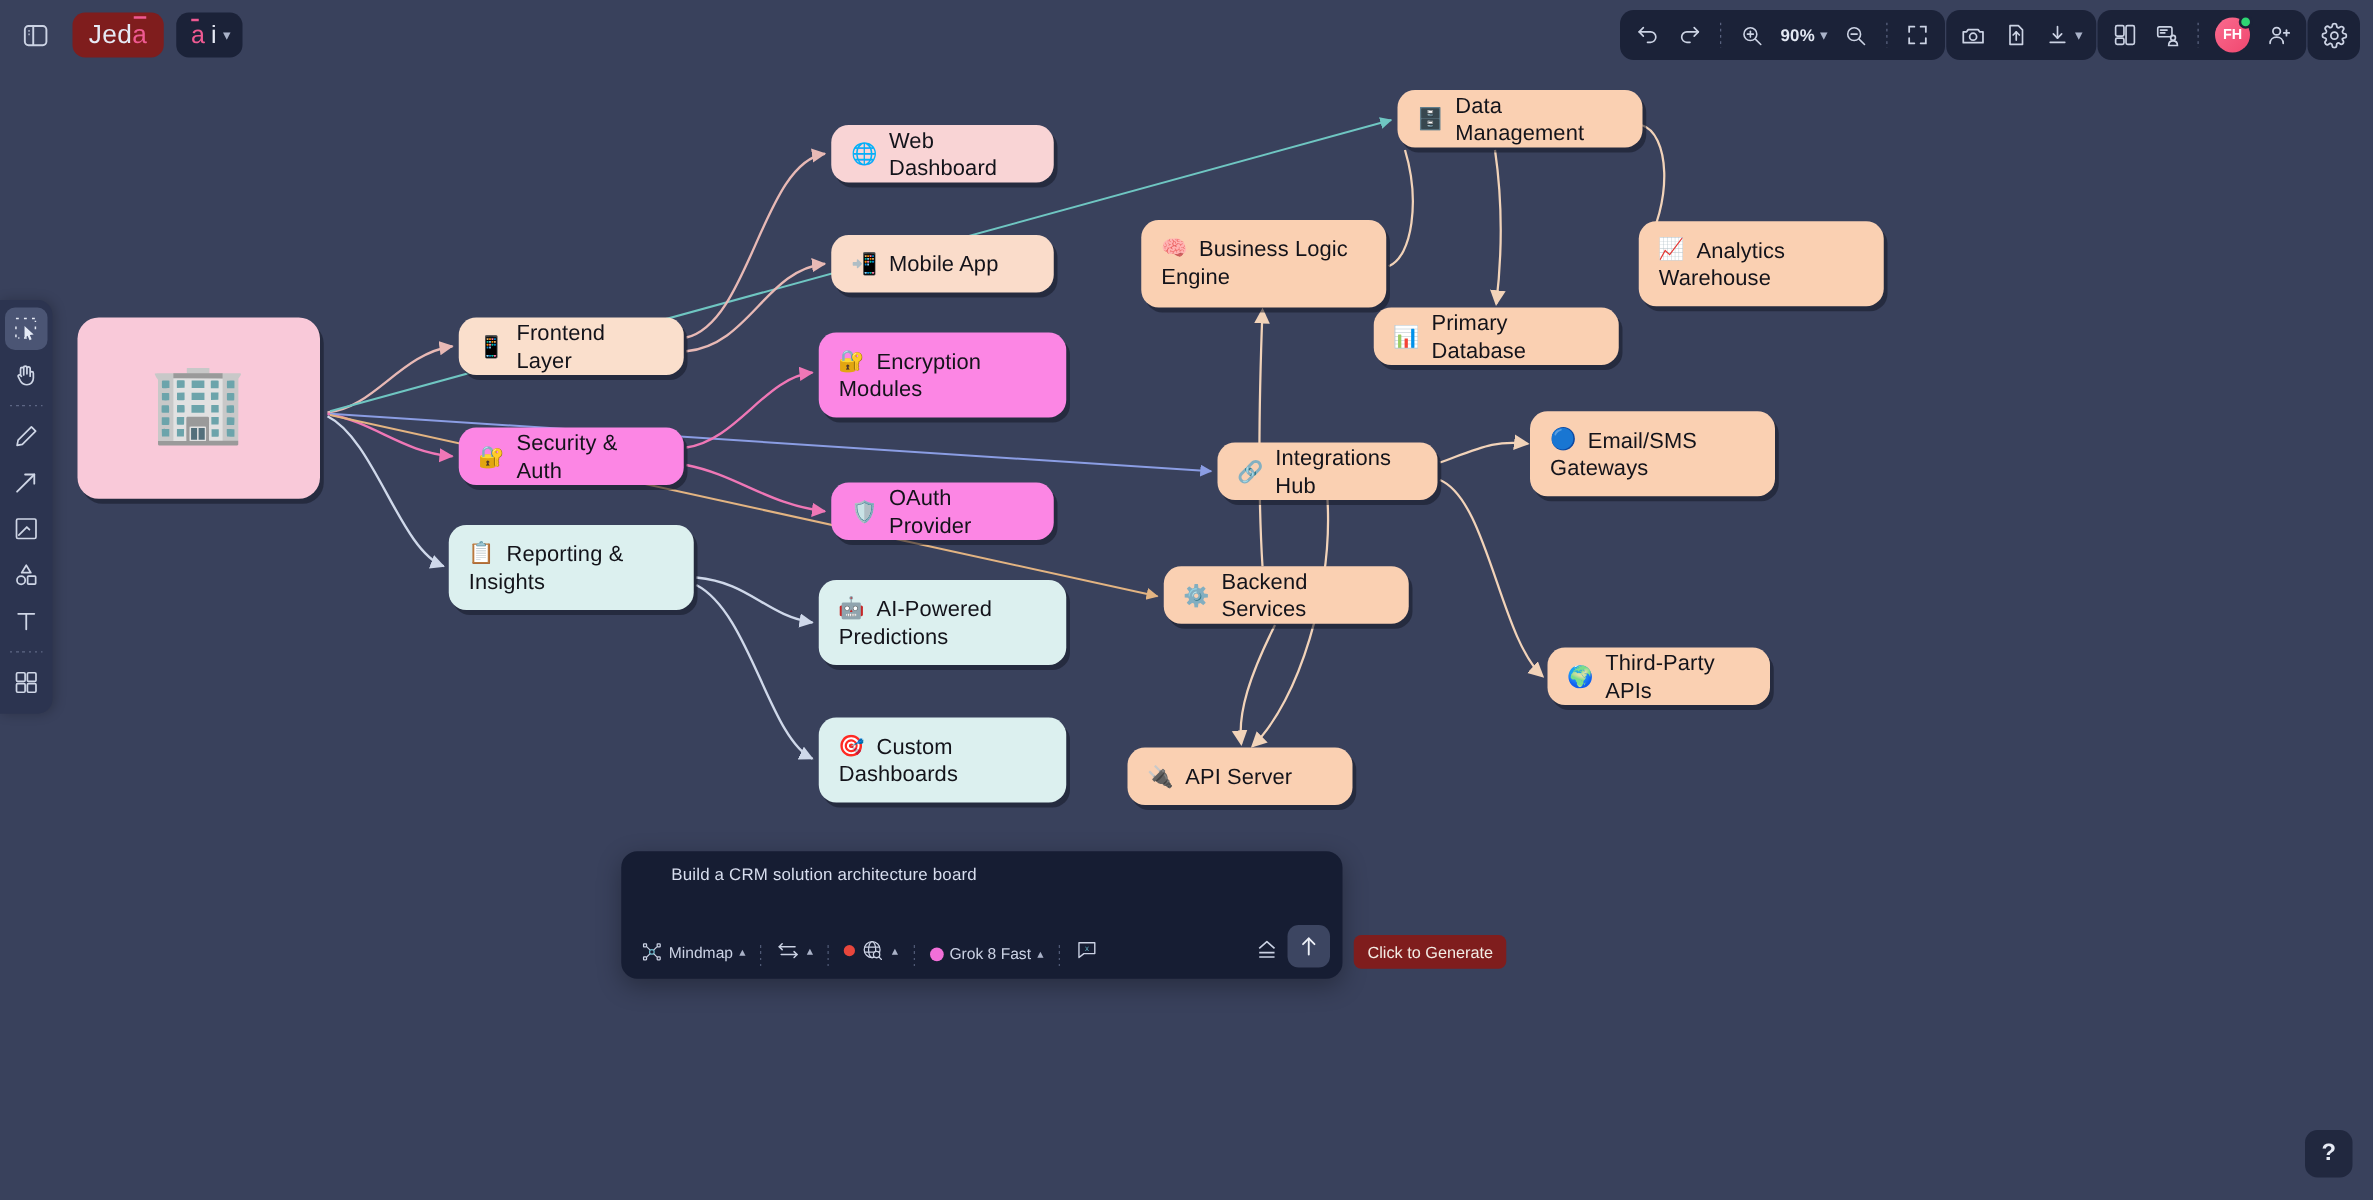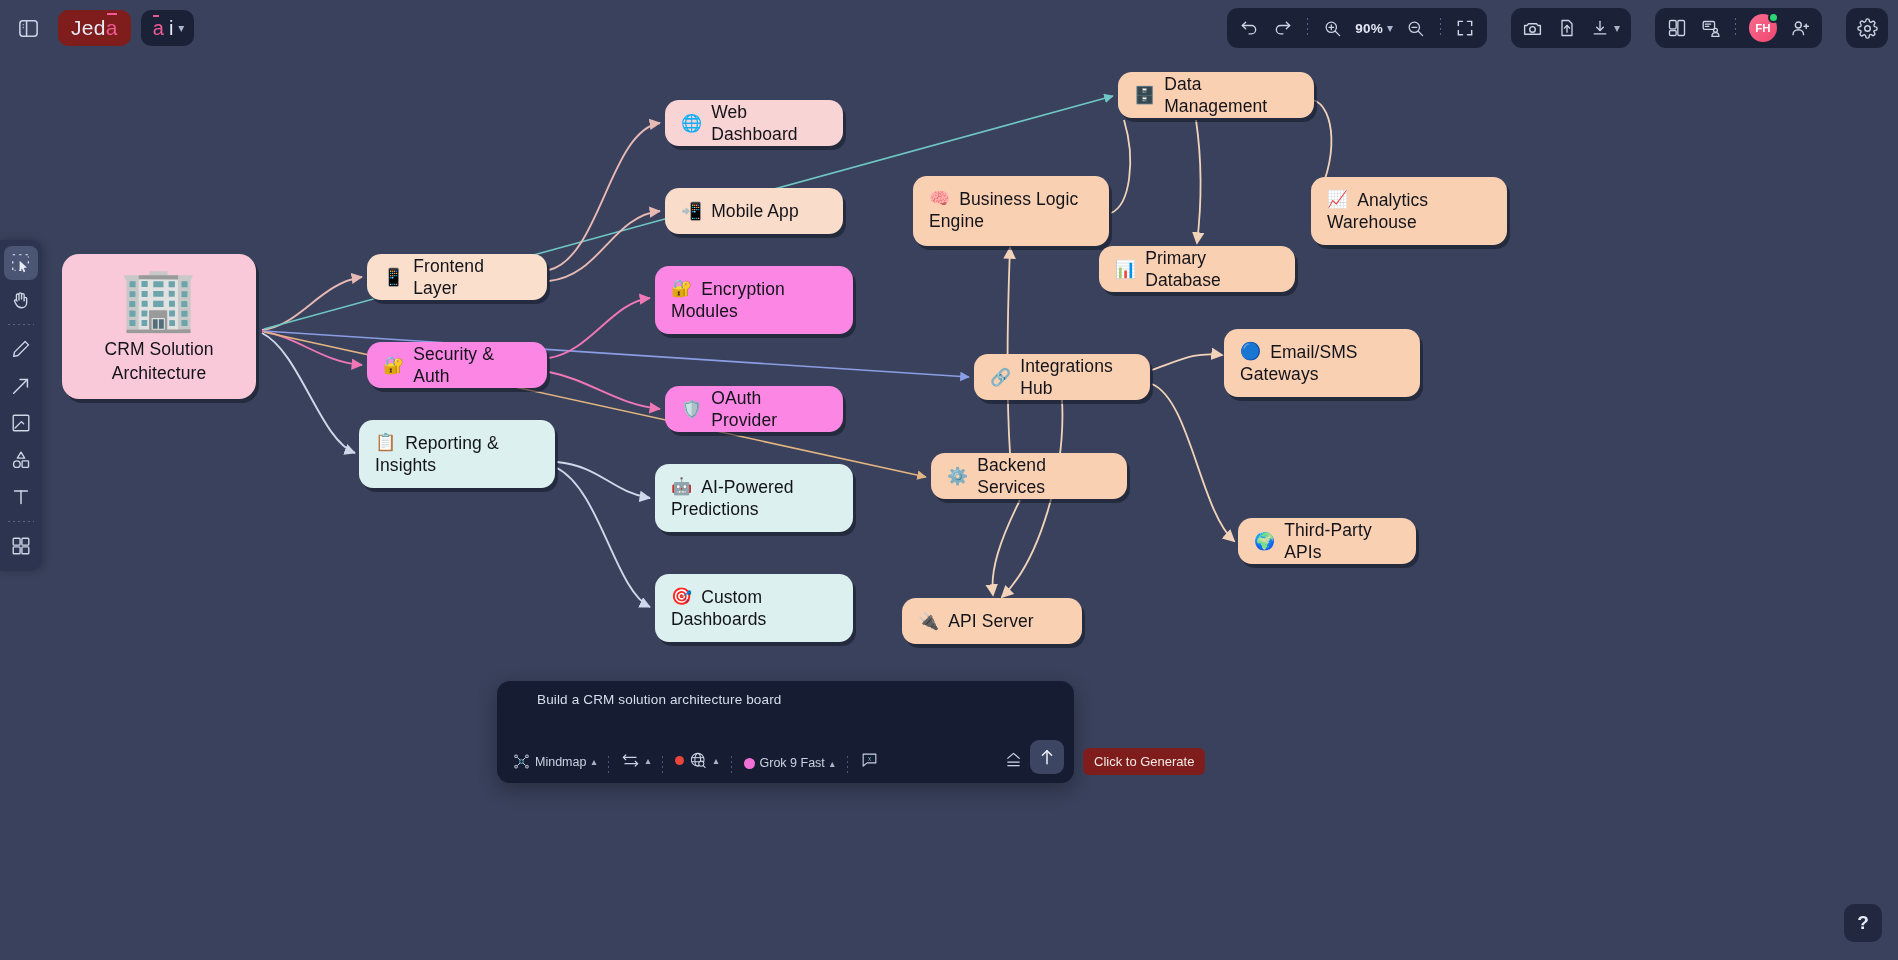--- a/index.html
+++ b/index.html
@@ -30,21 +30,21 @@
   }
   .ai-pill {
     height: 36px; padding: 0 10px 0 12px; background: #1b2238; border-radius: 10px;
     display: flex; align-items: center; gap: 5px; font-size: 20px;
   }
   .ai-a { color: #ef5a92; position: relative; }
   .ai-a:before { content:""; position:absolute; left:0; right:5px; top:-2px; height:2px; background:#ef5a92; }
   .ai-i { color: #e6eaf5; }
   .chev { color: #aab3c9; font-size: 12px; }
 
-  .tb-right { position: absolute; right: 10px; top: 8px; display: flex; align-items: flex-start; gap: 24px; }
+  .tb-right { position: absolute; right: 10px; top: 8px; display: flex; align-items: flex-start; gap: 1px; }
   .grp {
     height: 40px; background: #1b2238; border-radius: 11px;
     display: flex; align-items: center; padding: 0 6px; gap: 2px;
   }
   .grp-btn {
     height: 32px; min-width: 32px; padding: 0 5px; border-radius: 7px;
     display: flex; align-items: center; justify-content: center;
     color: #ccd3e4; gap: 4px;
   }
   .vdot { width: 1px; height: 20px; margin: 0 6px;
@@ -391,21 +391,20 @@
       <path d="M1152,370 C1185,358 1196,352 1222,355" stroke="#f2d3b9" stroke-width="1.8" fill="none" marker-end="url(#a-cream)"></path>
       <path d="M1152,384 C1190,400 1200,510 1234,541" stroke="#f2d3b9" stroke-width="1.8" fill="none" marker-end="url(#a-cream)"></path>
 
       <path d="M1010,453 C1006,390 1008,300 1010,248" stroke="#f2d3b9" stroke-width="1.8" fill="none" marker-end="url(#a-cream)"></path>
       <path d="M1020,500 C1000,540 990,570 993,595" stroke="#f2d3b9" stroke-width="1.8" fill="none" marker-end="url(#a-cream)"></path>
       <path d="M1062,400 C1066,470 1040,560 1002,597" stroke="#f2d3b9" stroke-width="1.8" fill="none" marker-end="url(#a-cream)"></path>
     </svg>
 
     <div class="node root-node" style="left:62px; top:254px; width:194px; height:145px; background:#f9c9d9;">
       <div class="bldg">🏢</div>
-      <div class="lbl">CRM Solution Architecture</div>
     </div>
 
     <div class="node" style="left:367px; top:254px; width:180px; height:46px; background:#fadfcc;">
       <span class="emo">📱</span>
       <span class="lbl">Frontend Layer</span>
     </div>
 
     <div class="node" style="left:367px; top:342px; width:180px; height:46px; background:#fc86e4;">
       <span class="emo">🔐</span>
       <span class="lbl">Security &amp; Auth</span>
@@ -537,21 +536,21 @@
           <circle cx="15.5" cy="16" r="3.2" fill="#161d33"></circle>
             <line x1="17.8" y1="18.3" x2="20.4" y2="20.9" stroke-linecap="round"></line>
         </svg>
         <span class="caret">▴</span>
       </div>
 
       <div class="pdot"></div>
 
       <div class="ptool">
         <span style="width:11px;height:11px;border-radius:50%;background:#f26fd8;display:inline-block;"></span>
-        <span>Grok 9 Fast</span>
+        <span>Grok 8 Fast</span>
         <span class="caret">▴</span>
       </div>
 
       <div class="pdot"></div>
 
       <div class="ptool">
         <svg width="19" height="19" viewBox="0 0 24 24" fill="none" stroke="#cbd2e4" stroke-width="1.4" stroke-linejoin="round">
           <path d="M4 4h16v11H9l-5 4z"></path>
           <text x="12" y="12" font-size="8" fill="#69b7c9" stroke="none" text-anchor="middle" font-family="Liberation Sans">x</text>
         </svg>

